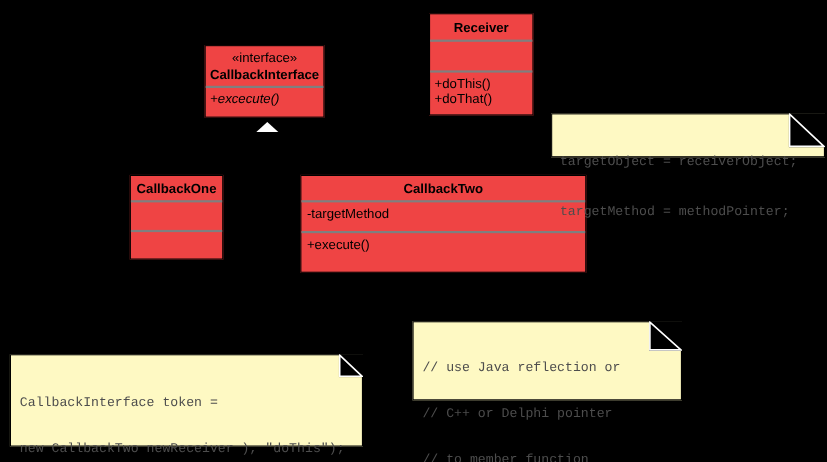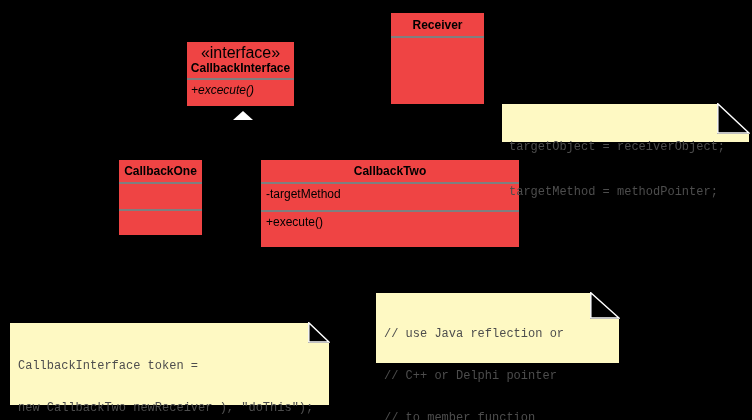--- a/index.html
+++ b/index.html
@@ -17,40 +17,40 @@
   }
   .c-title{
     font-weight:bold;text-align:center;box-sizing:border-box;
     display:flex;flex-direction:column;justify-content:center;
   }
   .c-attrs,.c-methods{
     border-top:2px solid #7f7f7f;box-sizing:border-box;
     padding:3px 2px 0 4px;line-height:14px;
   }
   .c-methods{flex:1;}
-  .stereotype{font-weight:normal;font-size:16px;line-height:15px;}
+  .stereotype{font-weight:normal;font-size:12px;line-height:15px;}
   .cls-name{line-height:16px;}
 
   #class-client{left:22px;top:31px;width:91px;height:76px;}
   #class-client .c-title{height:23px;}
   #class-client .c-attrs{height:26px;}
 
   #class-callback-interface{left:186px;top:41px;width:109px;height:66px;}
   #class-callback-interface .c-title{height:36px;}
   #class-callback-interface .c-methods{font-style:italic;}
 
   #class-receiver{left:390px;top:12px;width:95px;height:93px;}
   #class-receiver .c-title{height:23px;}
   #class-receiver .c-attrs{height:28px;}
 
   #class-callback-one{left:118px;top:159px;width:85px;height:77px;}
   #class-callback-one .c-title{height:22px;}
   #class-callback-one .c-attrs{height:27px;}
 
-  #class-callback-two{left:260px;top:159px;width:260px;height:89px;}
+  #class-callback-two{left:273px;top:159px;width:260px;height:89px;}
   #class-callback-two .c-title{height:22px;}
   #class-callback-two .c-attrs{height:28px;padding-left:5px;}
   #class-callback-two .c-methods{line-height:15px;padding-left:5px;}
 
   
   #inheritance-arrow{
     position:absolute;left:233px;top:111px;width:0;height:0;
     border-left:10px solid transparent;border-right:10px solid transparent;
     border-bottom:9px solid #fff;
   }
@@ -84,20 +84,24 @@
     <div class="c-methods">
       <div>+excecute()</div>
     </div>
   </div>
 
   <div class="uml-class" id="class-receiver">
     <div class="c-title">
       <div class="cls-name">Receiver</div>
     </div>
     <div class="c-attrs"></div>
+    <div class="c-methods">
+      <div>+doThis()</div>
+      <div>+doThat()</div>
+    </div>
   </div>
 
   <div id="inheritance-arrow"></div>
 
   <div class="uml-class" id="class-callback-one">
     <div class="c-title">
       <div class="cls-name">CallbackOne</div>
     </div>
     <div class="c-attrs"></div>
     <div class="c-methods"></div>

